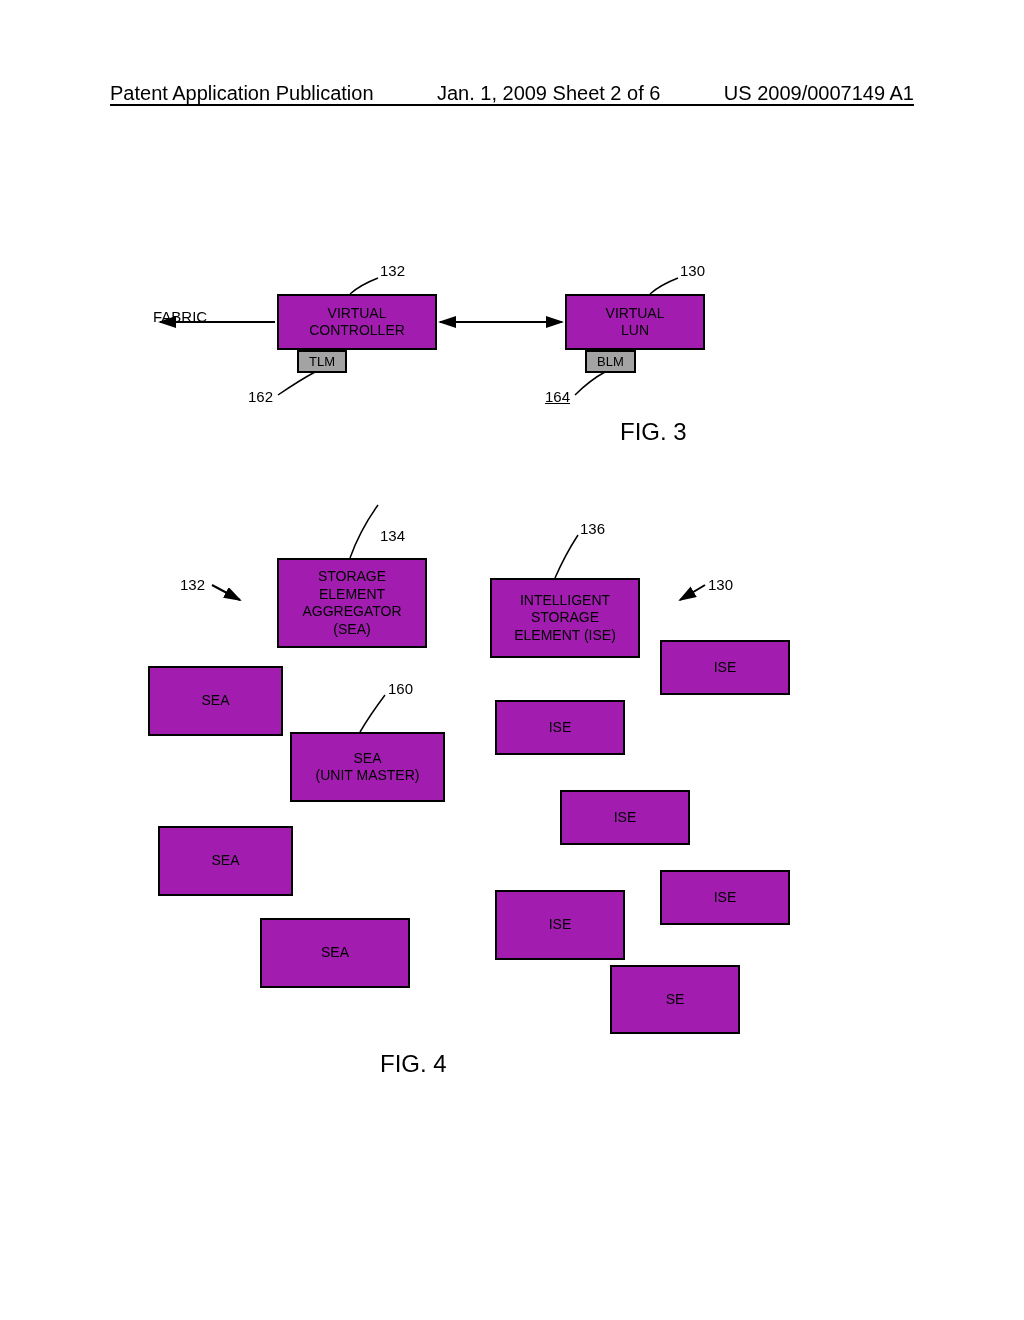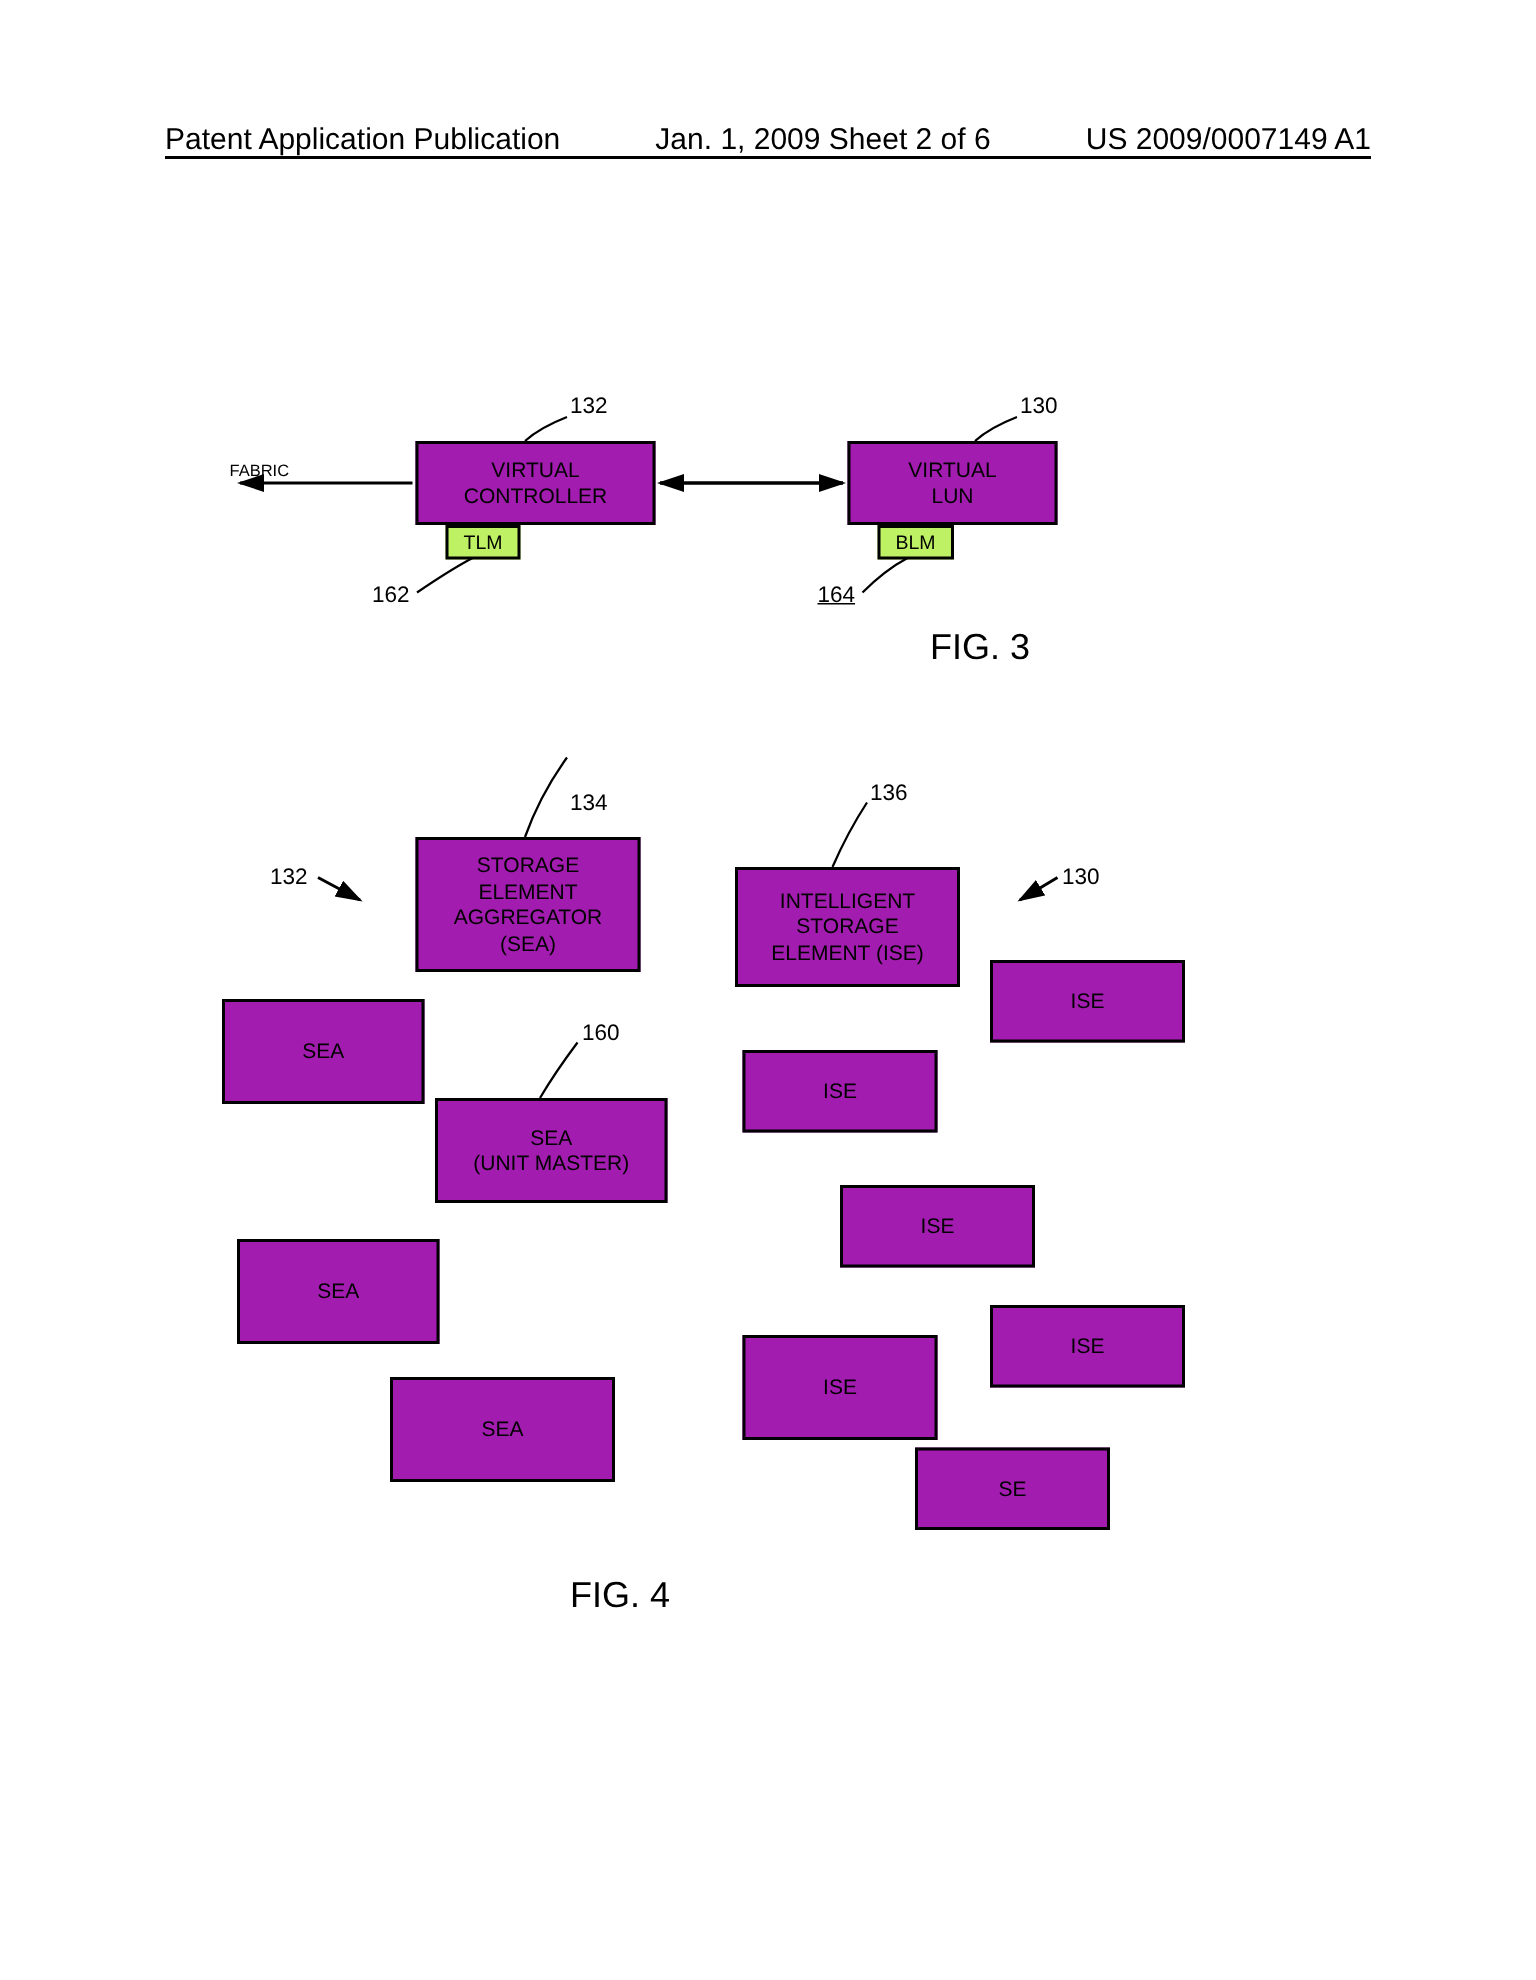--- a/index.html
+++ b/index.html
@@ -50,35 +50,35 @@
     position: absolute;
     font-size: 15px;
   }
   .fig-label {
     position: absolute;
     font-size: 24px;
     font-family: Arial, sans-serif;
   }
   .fabric-label {
     position: absolute;
-    font-size: 11px;
+    font-size: 15px;
   }
   svg.overlay {
     position: absolute;
     top: 0; left: 0;
     width: 1024px;
     height: 1320px;
     pointer-events: none;
   }
   .sub-box {
     position: absolute;
     border: 2px solid #000;
     font-size: 13px;
     padding: 2px 10px;
-    background: #bef264;
+    background: #a3a3a3;
   }
 </style>
 </head>
 <body>
 
 <div class="header">
   <span>Patent Application Publication</span>
   <span>Jan. 1, 2009   Sheet 2 of 6</span>
   <span>US 2009/0007149 A1</span>
 </div>
@@ -145,21 +145,21 @@
   </div>
   <div class="box" style="top:790px; left:560px; width:130px; height:55px;">
     <span>ISE</span>
   </div>
   <div class="box" style="top:870px; left:660px; width:130px; height:55px;">
     <span>ISE</span>
   </div>
   <div class="box" style="top:890px; left:495px; width:130px; height:70px;">
     <span>ISE</span>
   </div>
-  <div class="box" style="top:965px; left:610px; width:130px; height:55px;">
+  <div class="box" style="top:965px; left:610px; width:130px; height:69px;">
     <span>SE</span>
   </div>
 
   <div class="label" style="top:490px; left:380px;margin-top:37px;">134</div>
   <div class="label" style="top:520px; left:580px;">136</div>
   <div class="label" style="top:576px; left:180px;">132</div>
   <div class="label" style="top:576px; left:708px;">130</div>
   <div class="label" style="top:680px; left:388px;">160</div>
 
   <div class="fig-label" style="top:1050px; left:380px;">FIG. 4</div>

